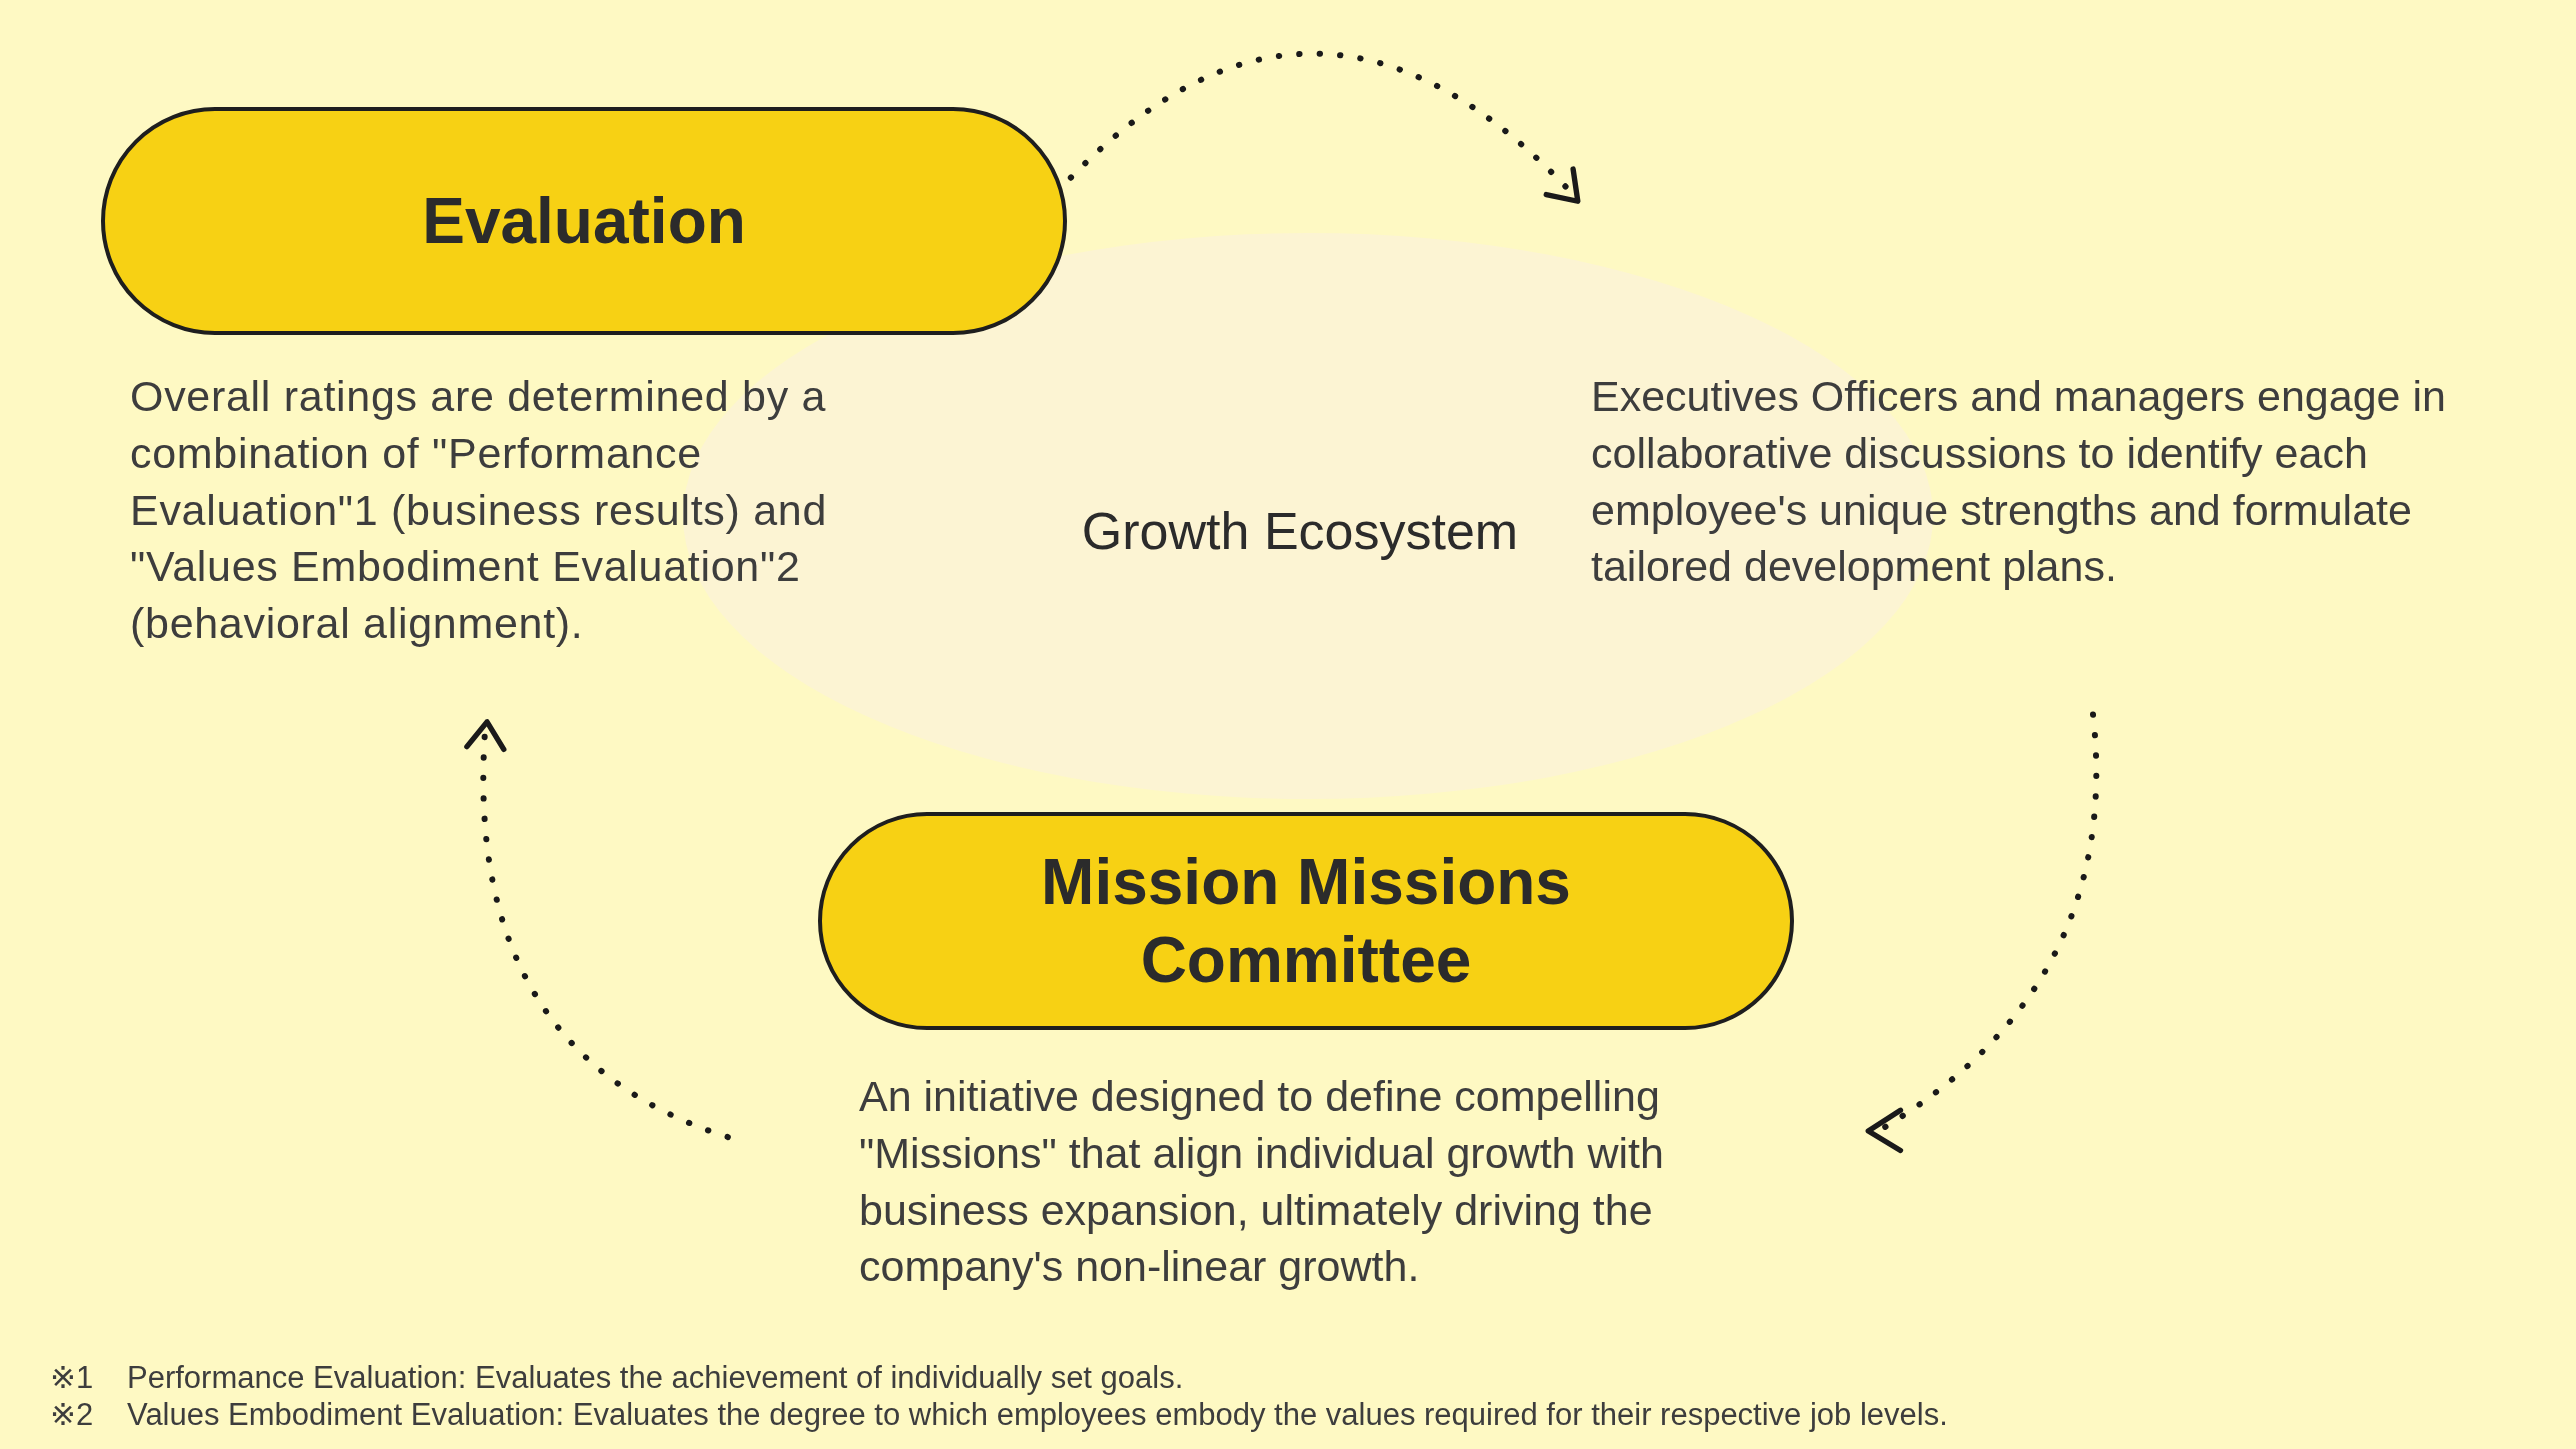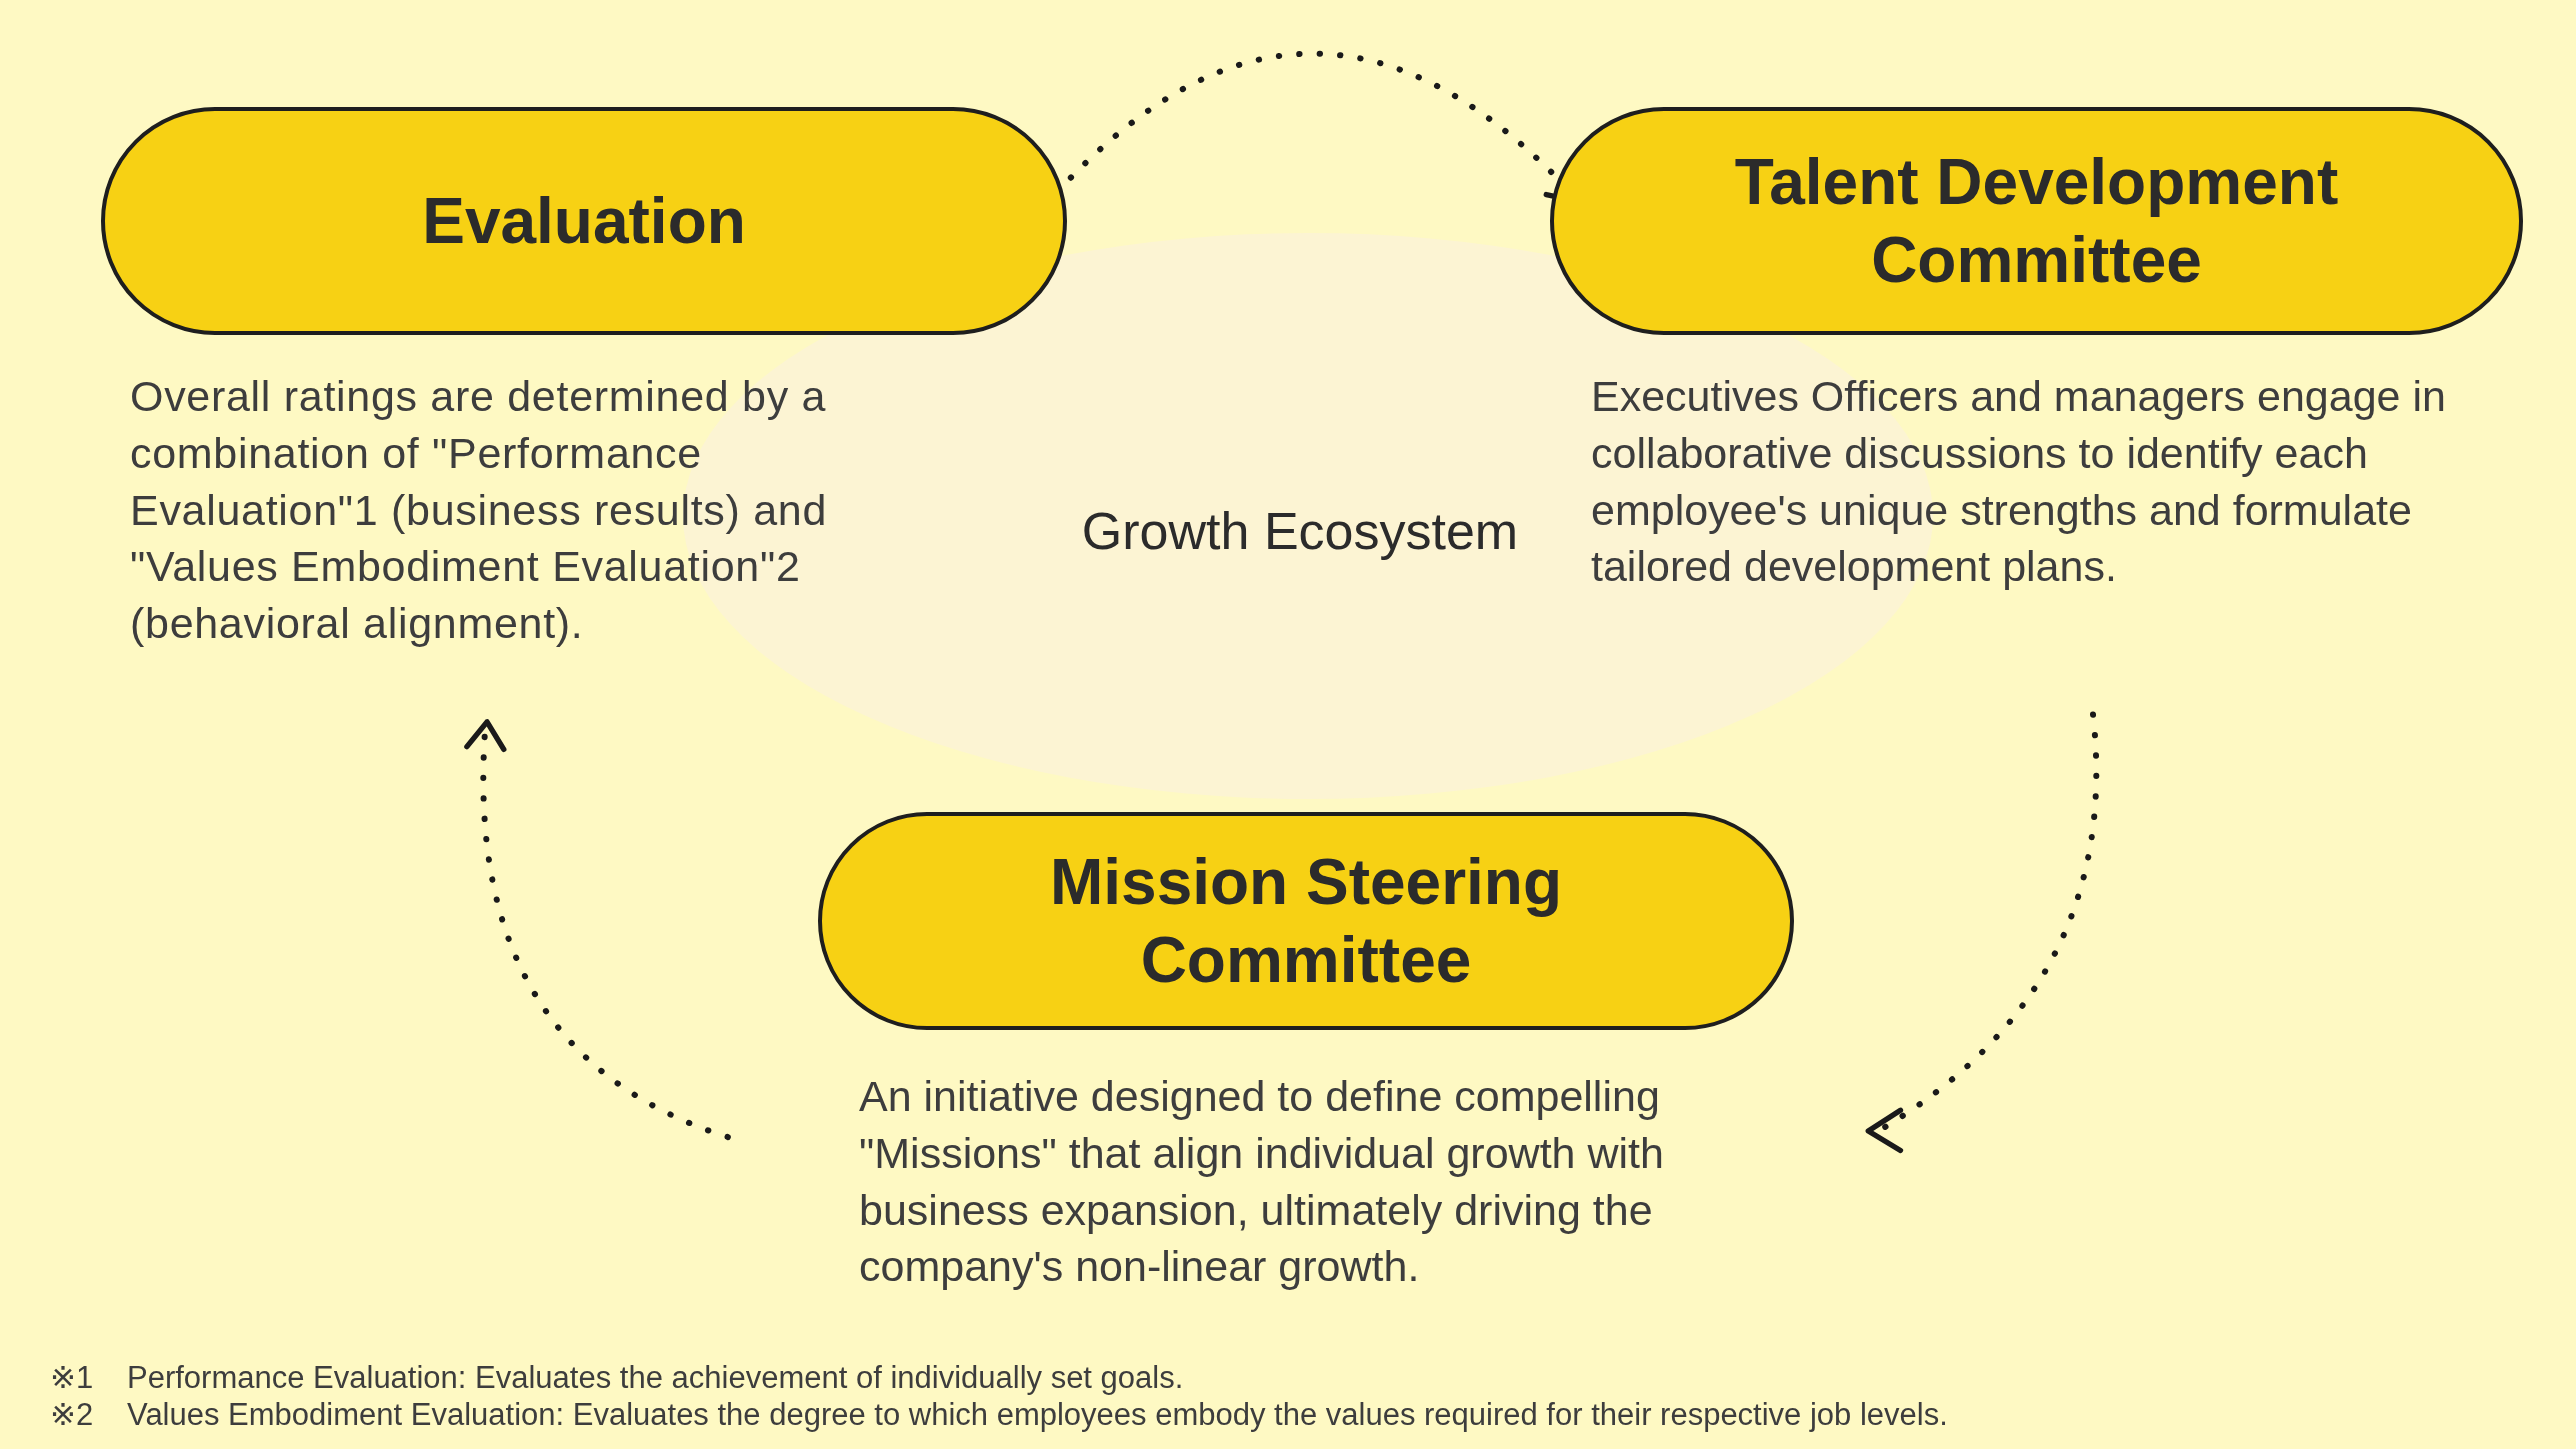--- a/index.html
+++ b/index.html
@@ -143,26 +143,23 @@
     <g>
       <path class="arc" d="M 1085 1695 Q 690 1570 723 1090"></path>
       <polyline class="arrowhead" points="751,1117 726,1076 696,1113"></polyline>
     </g>
   </svg>
 
   <div class="pill" id="pill-evaluation">
     <div class="pill-title">Evaluation</div>
   </div>
 
-  <div class="pill" id="pill-talent">
-    <div class="pill-title">Talent Development Committee</div>
-  </div>
 
   <div class="pill" id="pill-mission">
-    <div class="pill-title">Mission Steering Committee</div>
+    <div class="pill-title">Mission Missions Committee</div>
   </div>
 
   <div class="center-label">Growth Ecosystem</div>
 
   <div class="desc" id="desc-evaluation">Overall ratings are determined by a combination of "Performance Evaluation"1 (business results) and "Values Embodiment Evaluation"2 (behavioral alignment).</div>
   <div class="desc" id="desc-talent">Executives Officers and managers engage in collaborative discussions to identify each employee's unique strengths and formulate tailored development plans.</div>
   <div class="desc" id="desc-mission">An initiative designed to define compelling "Missions" that align individual growth with business expansion, ultimately driving the company's non-linear growth.</div>
 
   <div class="footnotes">
     <div class="footnote-row">

